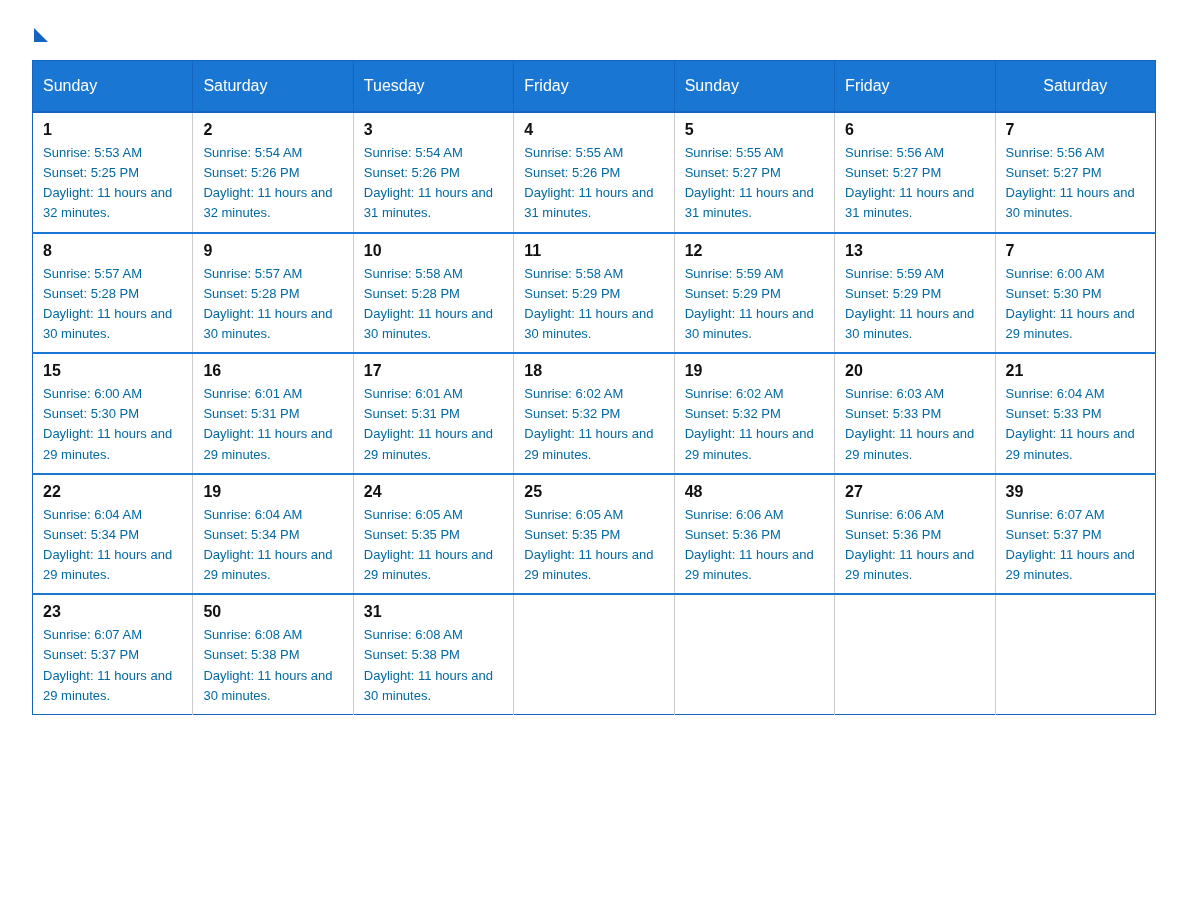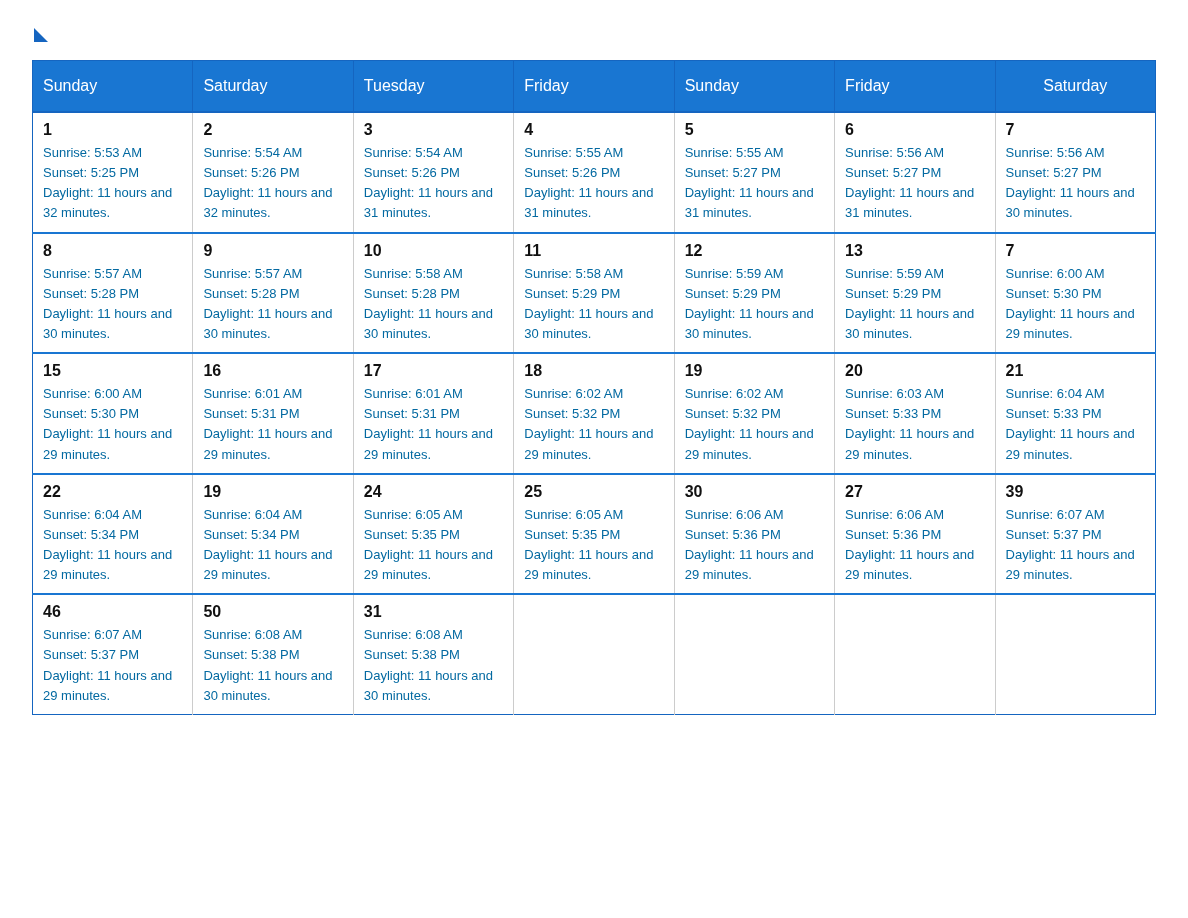--- a/index.html
+++ b/index.html
@@ -244,35 +244,35 @@
         </td>
         <td>
           <span class="day-number">24</span>
           <div class="day-info">Sunrise: 6:05 AM<br>Sunset: 5:35 PM<br>Daylight: 11 hours and 29 minutes.</div>
         </td>
         <td>
           <span class="day-number">25</span>
           <div class="day-info">Sunrise: 6:05 AM<br>Sunset: 5:35 PM<br>Daylight: 11 hours and 29 minutes.</div>
         </td>
         <td>
-          <span class="day-number">30</span>
+          <span class="day-number">48</span>
           <div class="day-info">Sunrise: 6:06 AM<br>Sunset: 5:36 PM<br>Daylight: 11 hours and 29 minutes.</div>
         </td>
         <td>
           <span class="day-number">27</span>
           <div class="day-info">Sunrise: 6:06 AM<br>Sunset: 5:36 PM<br>Daylight: 11 hours and 29 minutes.</div>
         </td>
         <td>
           <span class="day-number">39</span>
           <div class="day-info">Sunrise: 6:07 AM<br>Sunset: 5:37 PM<br>Daylight: 11 hours and 29 minutes.</div>
         </td>
       </tr>
       <tr>
         <td>
-          <span class="day-number">46</span>
+          <span class="day-number">23</span>
           <div class="day-info">Sunrise: 6:07 AM<br>Sunset: 5:37 PM<br>Daylight: 11 hours and 29 minutes.</div>
         </td>
         <td>
           <span class="day-number">50</span>
           <div class="day-info">Sunrise: 6:08 AM<br>Sunset: 5:38 PM<br>Daylight: 11 hours and 30 minutes.</div>
         </td>
         <td>
           <span class="day-number">31</span>
           <div class="day-info">Sunrise: 6:08 AM<br>Sunset: 5:38 PM<br>Daylight: 11 hours and 30 minutes.</div>
         </td>

